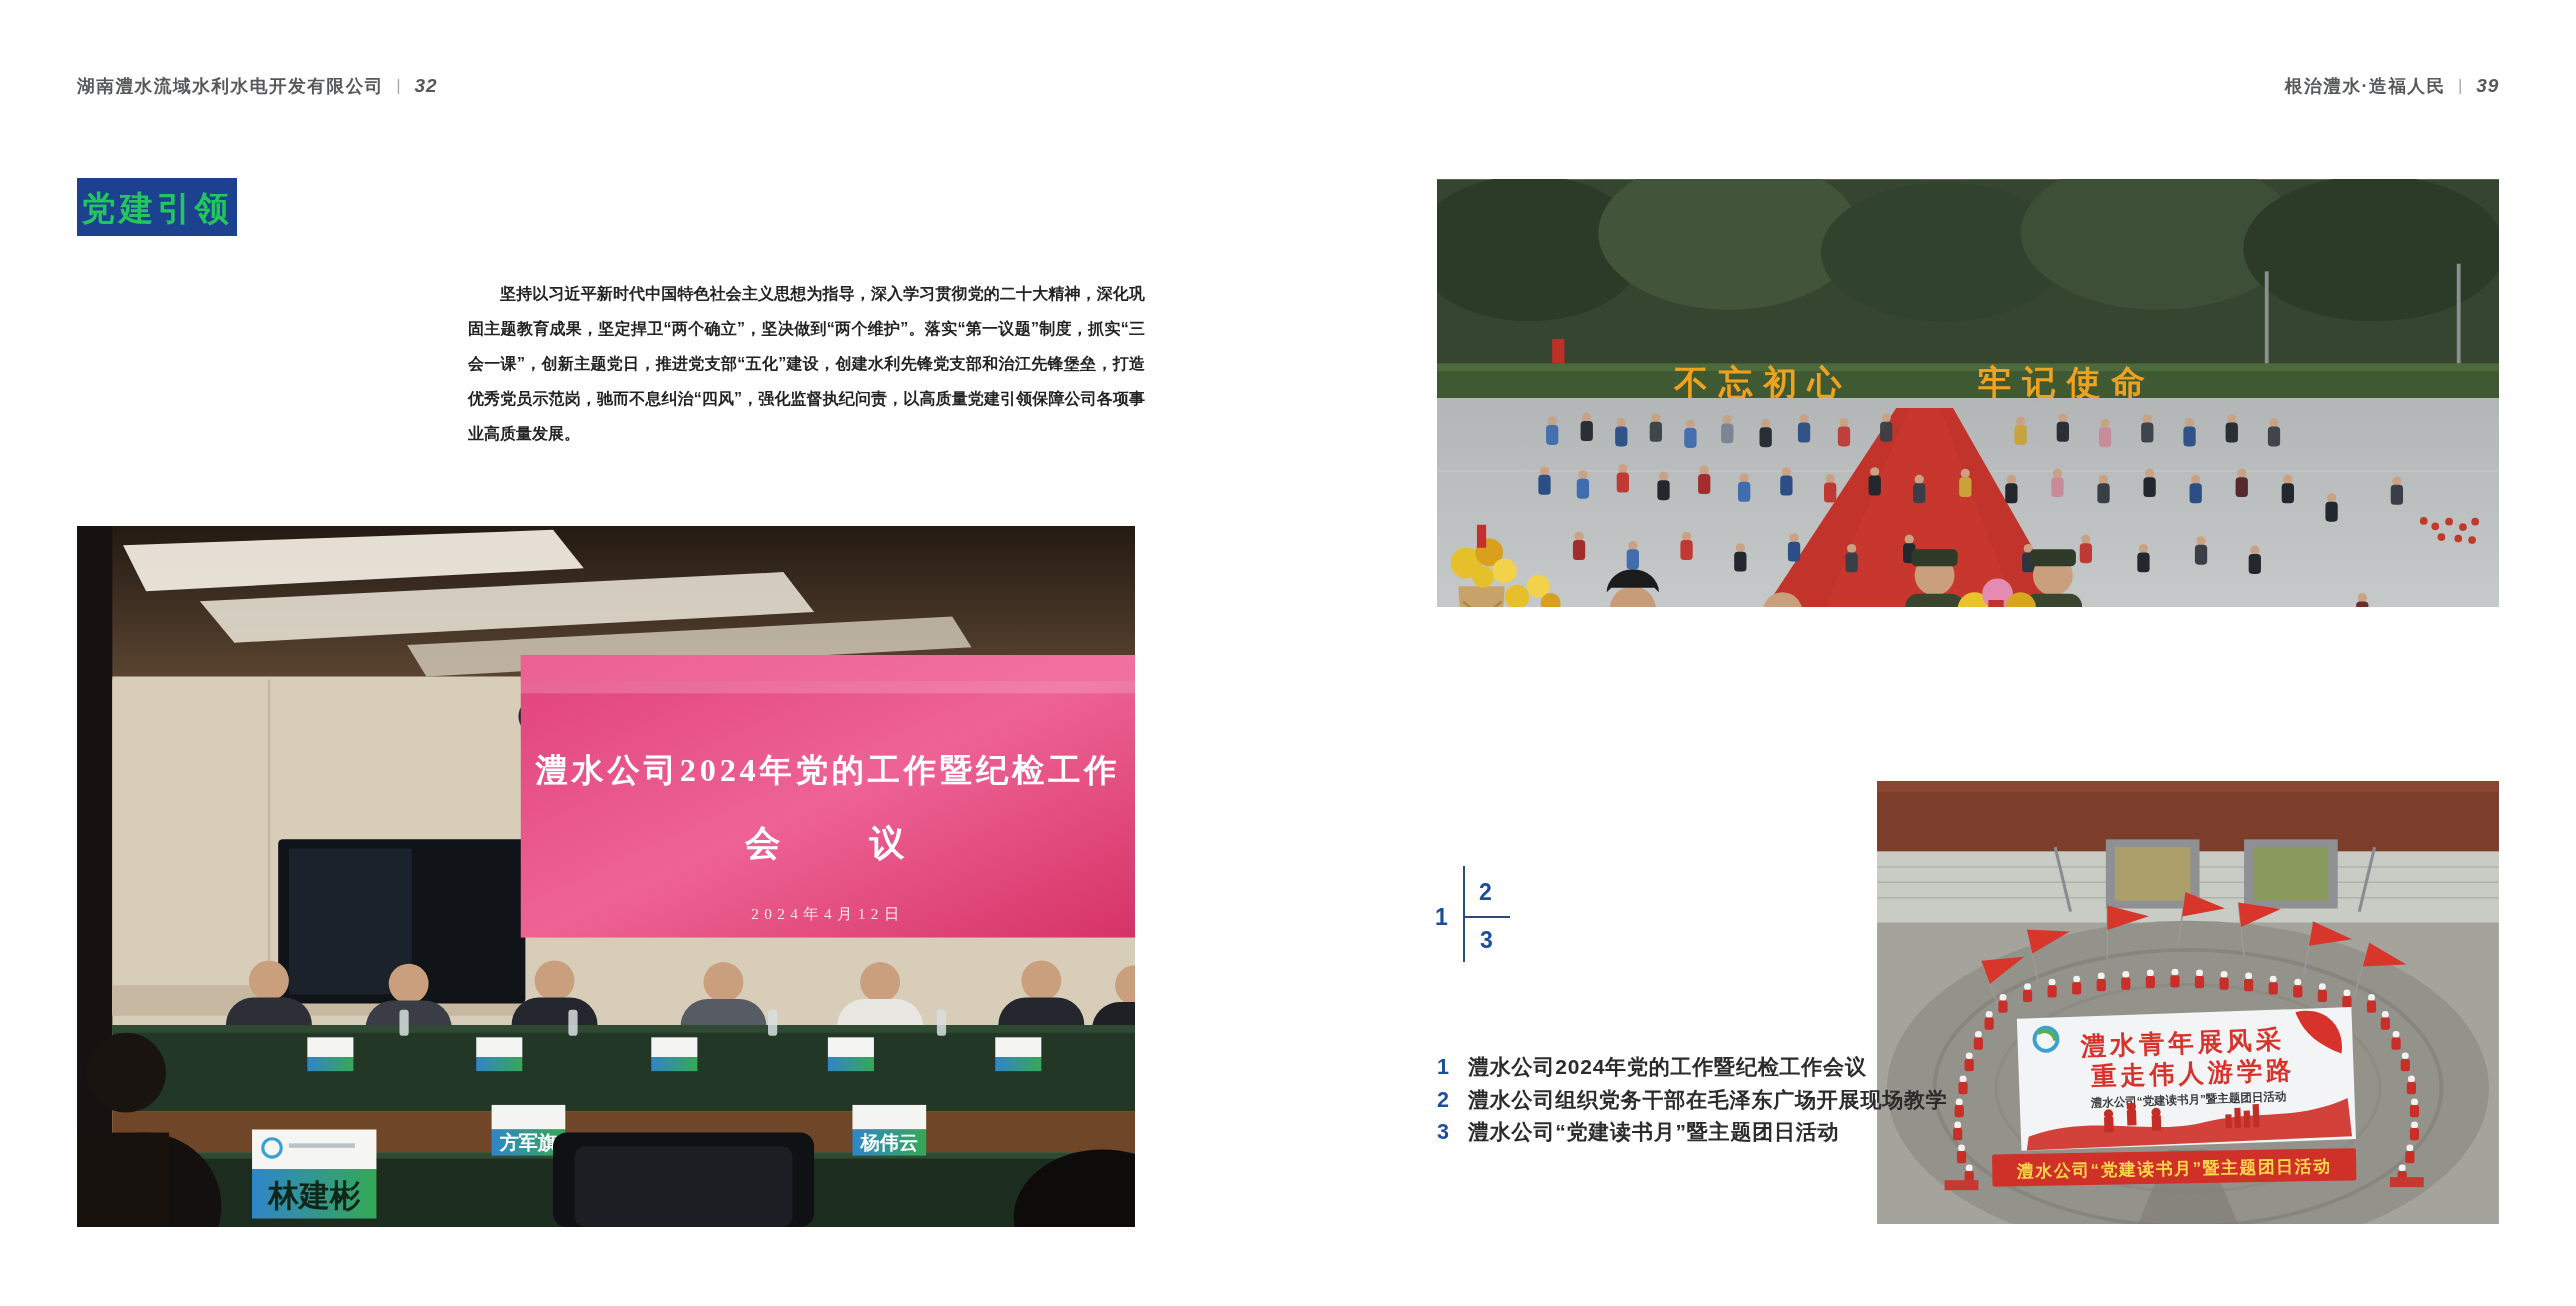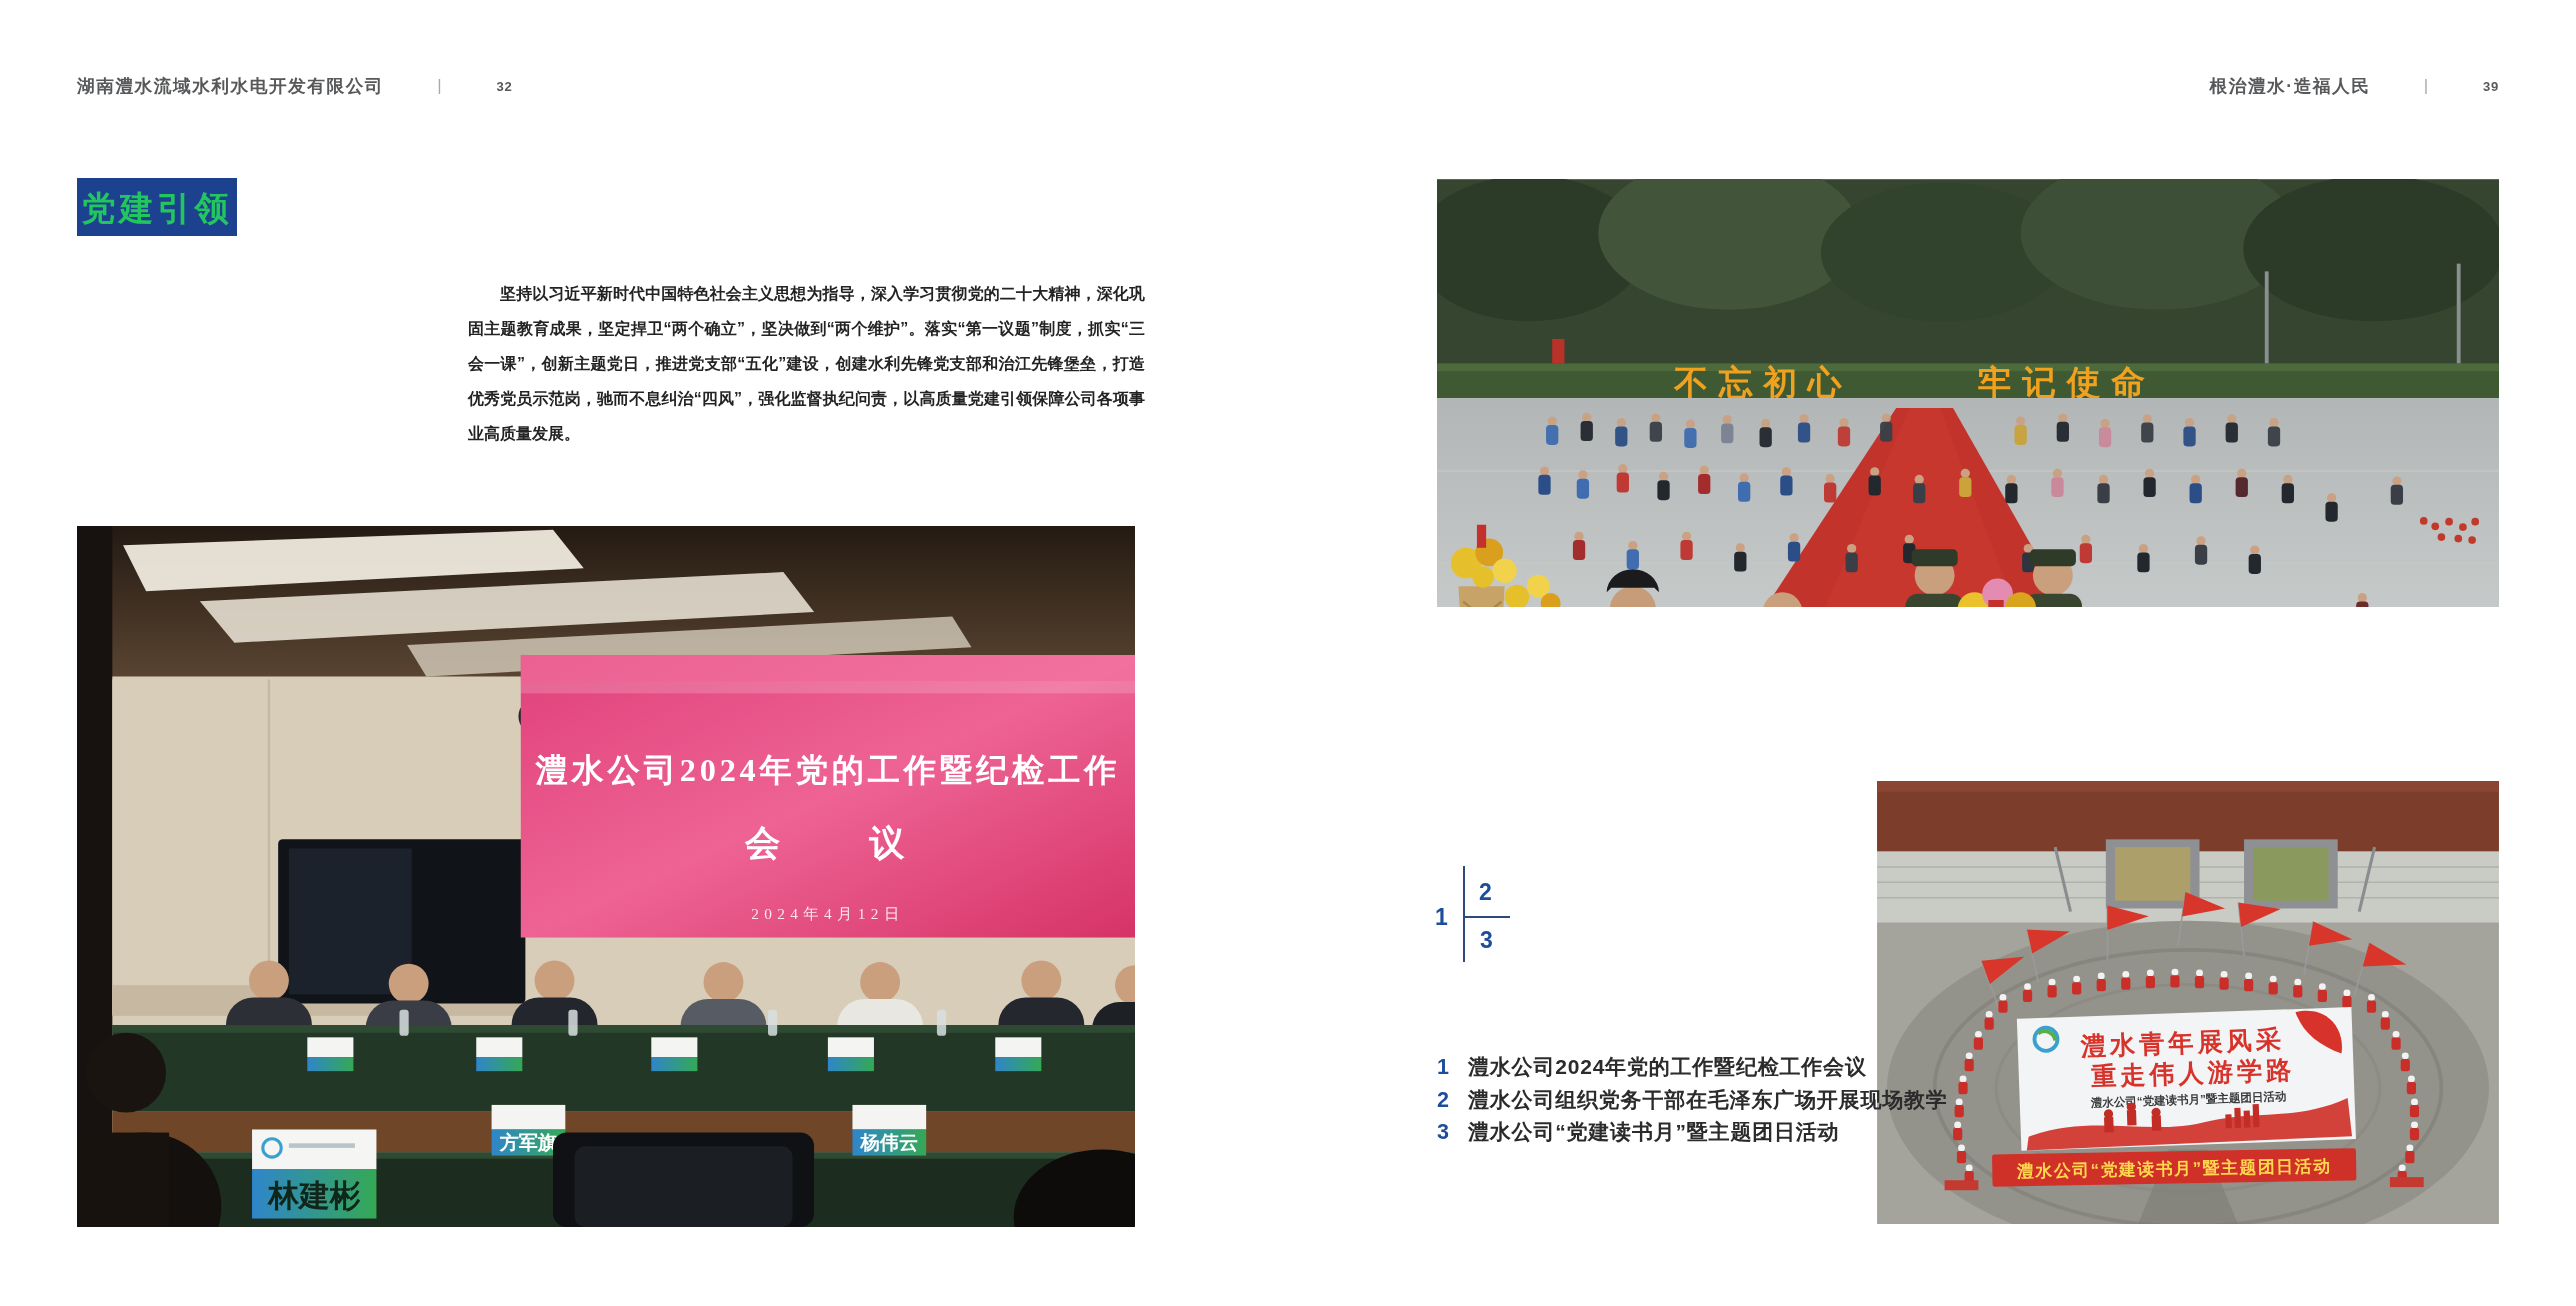--- a/index.html
+++ b/index.html
@@ -1,23 +1,23 @@
 <!DOCTYPE html>
 <html style="font-size:12.3px"><head>
 <meta charset="utf-8">
 <style>
   html,body{margin:0;padding:0;background:#ffffff;}
   .canvas{position:relative;width:2576px;height:1306px;background:#ffffff;overflow:hidden;
           font-family:"Liberation Sans","DejaVu Sans",sans-serif;}
   .hdr{position:absolute;top:74px;font-size:17.7px;font-weight:bold;color:#57585a;letter-spacing:1.5px;
-       display:flex;align-items:center;white-space:nowrap;gap:41px;}
+       display:flex;align-items:center;white-space:nowrap;}
   .hdr-left{left:77px;}
   .hdr-right{right:77px;}
   .hdr .sep{color:#a9a9a9;font-weight:400;padding:0 12.3px;font-size:17px;}
-  .hdr .pg{font-size:13px;letter-spacing:0.8px;}
+  .hdr .pg{font-size:19px;letter-spacing:0.8px;font-style:italic;}
   .chip{position:absolute;left:77px;top:178px;width:160px;height:58px;background:#1c418f;
         color:#22c55e;font-size:34px;font-weight:bold;letter-spacing:3.8px;text-align:center;
         line-height:60px;}
   .intro{position:absolute;left:468px;top:276px;width:677px;font-size:16px;line-height:35px;
          color:#232323;text-align:justify;text-indent:2em;font-weight:600;margin:0;}
   .photo{position:absolute;overflow:hidden;}
   .photo svg{display:block;}
   #photo-meeting{left:77px;top:526px;width:1058px;height:701px;}
   #photo-plaza{left:1437px;top:179px;width:1062px;height:428px;}
   #photo-aerial{left:1877px;top:781px;width:622px;height:443px;}

